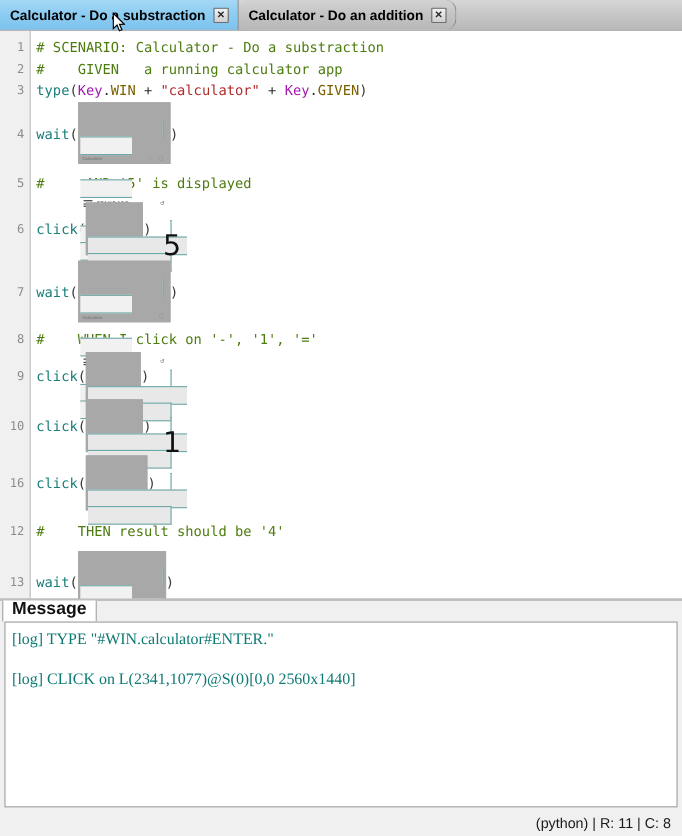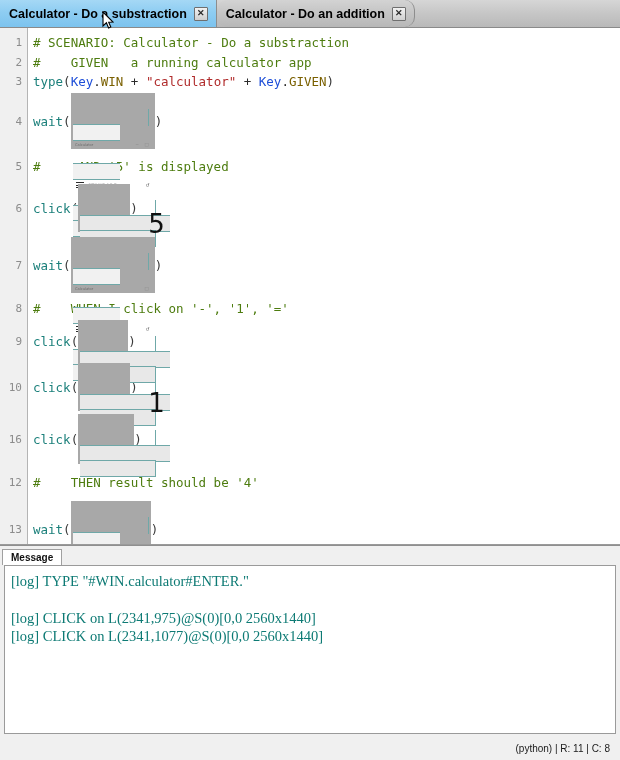--- a/index.html
+++ b/index.html
@@ -101,21 +101,21 @@
     display: flex; align-items: center;
     box-sizing: border-box;
   }
   .gline { justify-content: flex-end; padding-right: 5px; }
   .cline { white-space: pre; }
 
   
   .tok-comment  { color: #4d7c0f; }
   .tok-func     { color: #1a7f7a; text-align: center; }
   .tok-punct    { color: #3a3a3a; }
-  .tok-kw       { color: #1d4ed8; text-align: right; }
+  .tok-kw       { color: #a21caf; text-align: right; }
   .tok-attr     { color: #7a6000; }
   .tok-str      { color: #b02b2b; }
   .tok-op       { color: #2b2b2b; }
 
   
   .thumb {
     display: inline-block;
     vertical-align: middle;
     box-sizing: border-box;
     border: 2px solid #a8a8a8;
@@ -206,21 +206,21 @@
     display: flex; align-items: flex-end;
     background: #f0f0f0;
     flex: 0 0 19px;
     padding-left: 2px;
   }
   .msg-tab {
     background: #ffffff;
     border: 1px solid #a0a0a0;
     border-bottom: none;
     padding: 2px 8px 2px 8px;
-    font-size: 10px;
+    font-size: 16px;
     font-weight: bold;
     color: #111;
     box-sizing: border-box;
     cursor: pointer;
   }
   .msg-body {
     flex: 1 1 auto;
     margin: 0 4px 2px 4px;
     background: #ffffff;
     border: 1px solid #9a9a9a;
@@ -234,21 +234,21 @@
   }
   .log-line { padding: 2px 0; white-space: nowrap; }
   .log-gap { height: 18px; }
 
   
   .statusbar {
     flex: 0 0 24px;
     background: #f0f0f0;
     display: flex; align-items: center; justify-content: flex-end;
     padding-right: 10px;
-    font-size: 10px;
+    font-size: 13px;
     color: #1a1a1a;
     box-sizing: border-box;
   }
 </style>
 </head>
 <body>
 
 <div id="app">
 
   <div class="tabbar">
@@ -403,21 +403,20 @@
     </div>
   </div>
 
   <div class="msg-panel">
     <div class="msg-tabstrip">
       <div class="msg-tab">Message</div>
     </div>
     <div class="msg-body">
       <div class="log-line">[log] TYPE "#WIN.calculator#ENTER."</div>
       <div class="log-gap"></div>
-      <div class="log-line">[log] CLICK on L(2341,975)@S(0)[0,0 2560x1440]</div>
       <div class="log-line">[log] CLICK on L(2341,1077)@S(0)[0,0 2560x1440]</div>
     </div>
   </div>
 
   <div class="statusbar">
     <span>(python) | R: 11 | C: 8</span>
   </div>
 
 </div>
 

